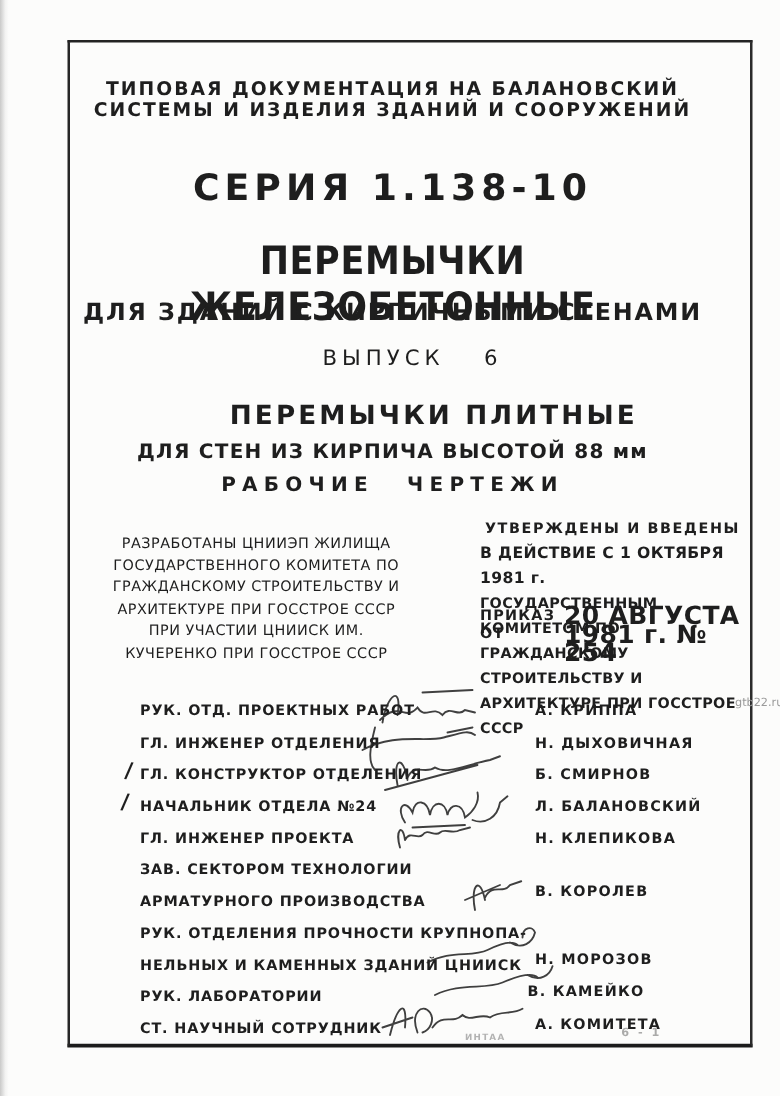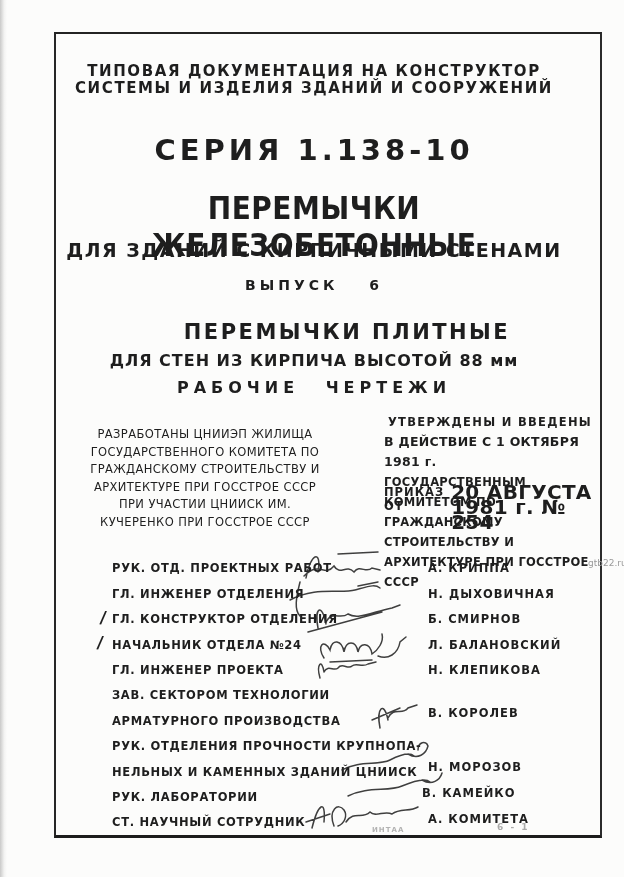--- a/index.html
+++ b/index.html
@@ -14,21 +14,21 @@
   .frame{
     position:absolute;left:54px;top:32px;width:544px;height:801px;
     border-top:2px solid #232323;border-left:2px solid #262626;
     border-right:2px solid #2b2b2b;border-bottom:3px solid #1c1c1c;
   }
   .center-band{position:absolute;left:54px;width:520px;text-align:center;}
   .hdr{font-size:15px;font-weight:700;letter-spacing:1.6px;line-height:17px;}
   .series{font-size:29px;font-weight:700;letter-spacing:4px;}
   .main-title{font-size:28px;font-weight:700;letter-spacing:.5px;transform:scaleY(1.12);transform-origin:top center;}
   .subtitle{font-size:19px;font-weight:700;letter-spacing:1.5px;text-align:center;}
-  .issue{font-size:14px;font-weight:700;letter-spacing:4px;word-spacing:22px;}
+  .issue{font-size:17px;font-weight:400;letter-spacing:4px;word-spacing:22px;padding-left:16px;}
   .section{font-size:21px;font-weight:700;letter-spacing:2.5px;padding-left:33px;}
   .section-sub{font-size:16px;font-weight:700;letter-spacing:1px;}
   .dockind{font-size:16px;font-weight:700;letter-spacing:5px;word-spacing:16px;}
   .devblock{position:absolute;left:80px;top:426px;width:250px;}
   .devblock div{font-size:11.5px;font-weight:400;letter-spacing:.4px;line-height:17.5px;text-align:center;}
   .appblock{position:absolute;left:384px;top:412px;width:212px;}
   .appblock div{font-size:11.5px;font-weight:700;letter-spacing:.3px;line-height:20px;}
   .appblock .l0{text-align:center;letter-spacing:1.3px;}
   .appblock .l1{font-size:12.5px;}
   .orderline{position:absolute;left:384px;top:485px;width:230px;display:flex;align-items:flex-start;gap:7px;}
@@ -44,21 +44,21 @@
   .artifact.a2{left:497px;top:822px;font-size:9px;opacity:.5;letter-spacing:2px;}
 </style>
 </head>
 <body>
 
 <div class="page">
 
   <div class="scan-edge"></div>
   <div class="frame"></div>
 
-  <div class="center-band hdr" style="top:63px;">ТИПОВАЯ ДОКУМЕНТАЦИЯ НА КОНСТРУКТОР</div>
+  <div class="center-band hdr" style="top:63px;">ТИПОВАЯ ДОКУМЕНТАЦИЯ НА БАЛАНОВСКИЙ</div>
   <div class="center-band hdr" style="top:80px;">СИСТЕМЫ И ИЗДЕЛИЯ ЗДАНИЙ И СООРУЖЕНИЙ</div>
 
   <div class="center-band series" style="top:133px;">СЕРИЯ 1.138-10</div>
   <div class="center-band main-title" style="top:190px;">ПЕРЕМЫЧКИ ЖЕЛЕЗОБЕТОННЫЕ</div>
   <div class="center-band subtitle" style="top:239px;">ДЛЯ ЗДАНИЙ С КИРПИЧНЫМИ СТЕНАМИ</div>
   <div class="center-band issue" style="top:277px;">ВЫПУСК 6</div>
   <div class="center-band section" style="top:320px;">ПЕРЕМЫЧКИ ПЛИТНЫЕ</div>
   <div class="center-band section-sub" style="top:351px;">ДЛЯ СТЕН ИЗ КИРПИЧА ВЫСОТОЙ 88 мм</div>
   <div class="center-band dockind" style="top:378px;">РАБОЧИЕ ЧЕРТЕЖИ</div>
 

